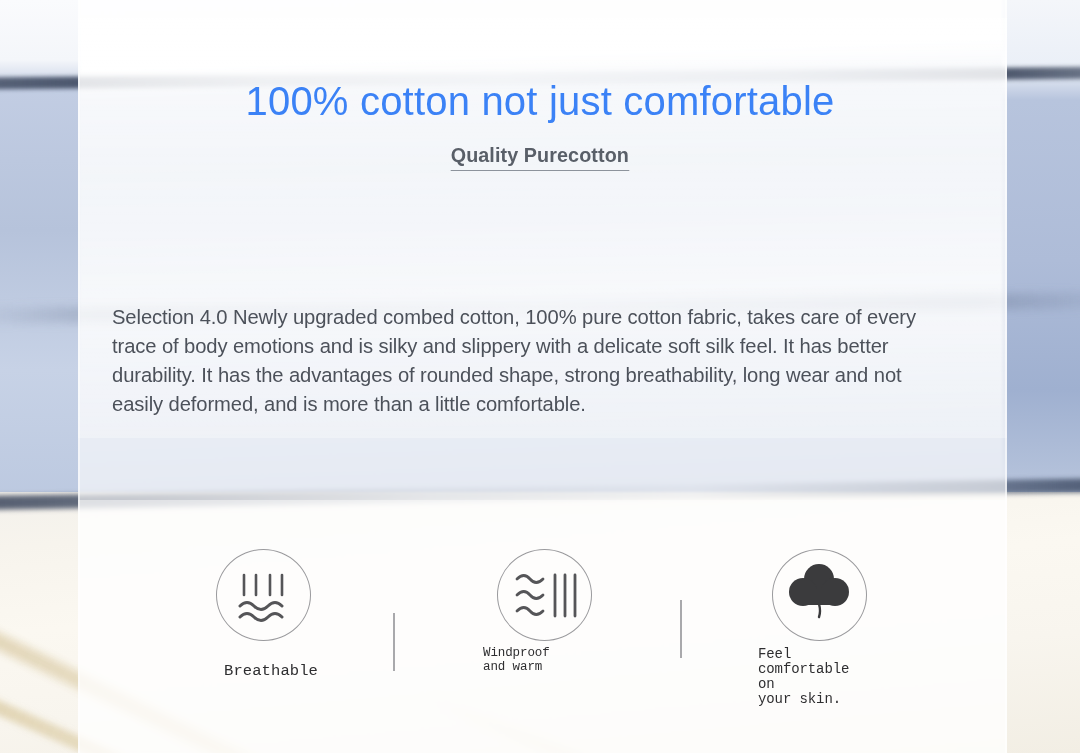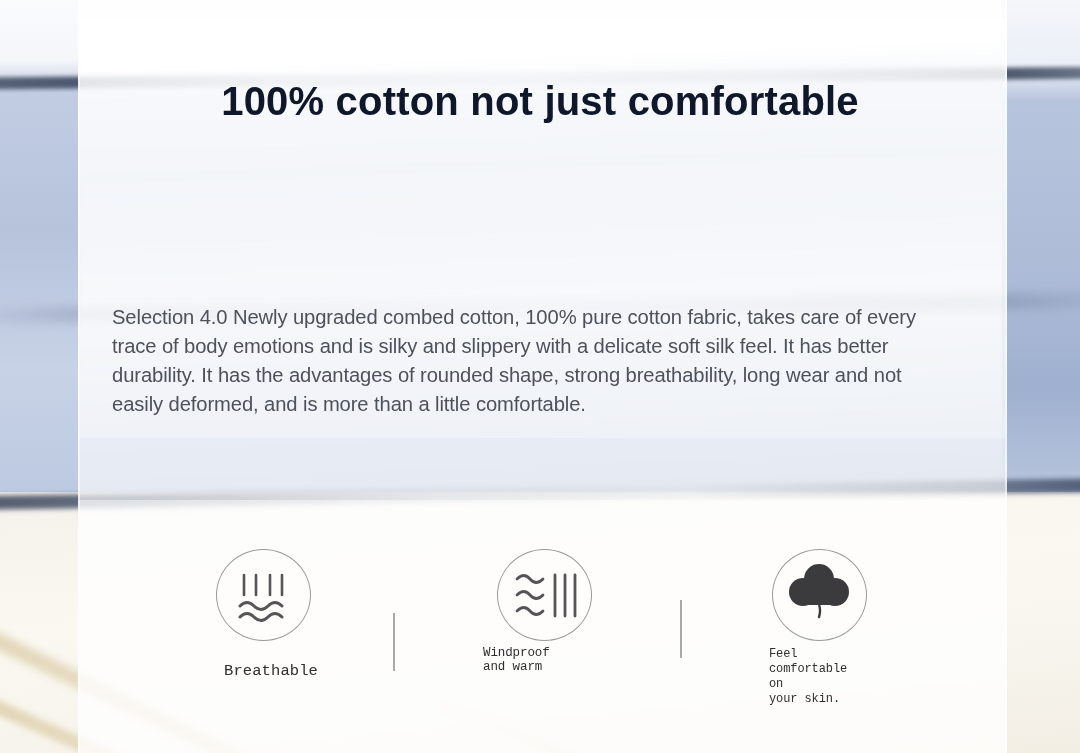--- a/index.html
+++ b/index.html
@@ -95,22 +95,22 @@
     position:absolute;left:78px;top:500px;width:929px;height:253px;
     background:rgba(255,255,255,.45);
   }
 
   
   .content{position:absolute;inset:0;}
 
   .title{
     position:absolute;left:0;right:0;top:50px;
     text-align:center;
-    font-size:40px;line-height:1.2;font-weight:700;
-    color:#0f172a;letter-spacing:.2px;
+    font-size:40px;line-height:1.2;font-weight:400;
+    color:#3b82f6;letter-spacing:.2px;
   }
   .subtitle{
     position:absolute;left:0;right:0;top:143px;
     text-align:center;
   }
   .subtitle span{
     display:inline-block;
     font-size:21px;font-weight:700;color:#595f68;
     letter-spacing:.1px;
     border-bottom:1.6px solid #8d939c;
@@ -137,21 +137,21 @@
     position:absolute;width:1.6px;background:#a9a9ac;
   }
   .flabel{
     position:absolute;color:#2e2e30;white-space:pre-line;font-family:Liberation Mono, monospace;
   }
   .f1 .circle{left:216px;top:549px;}
   .f1 .flabel{left:224px;top:662px;font-size:15.5px;letter-spacing:.1px;}
   .f2 .circle{left:497px;top:549px;}
   .f2 .flabel{left:483px;top:646px;font-size:12.5px;letter-spacing:-.1px;}
   .f3 .circle{left:772px;top:549px;}
-  .f3 .flabel{left:758px;top:647px;font-size:12px;line-height:15px;letter-spacing:-.1px;margin-left:11px;}
+  .f3 .flabel{left:758px;top:647px;font-size:14px;line-height:15px;letter-spacing:-.1px;}
   .d1{left:393px;top:613px;height:58px;}
   .d2{left:680px;top:600px;height:58px;}
 
   svg{display:block;}
 </style>
 </head>
 <body>
 
 <div class="stage">
 
@@ -171,20 +171,23 @@
   <div class="overlay"></div>
   <div class="text-veil"></div>
   <div class="bottom-veil"></div>
   <div class="overlay-edge-l"></div>
   <div class="overlay-edge-r"></div>
 
   <div class="content">
 
     <h1 class="title">100% cotton not just comfortable</h1>
 
+    <div class="subtitle">
+      <span>Quality Purecotton</span>
+    </div>
 
     <p class="body-copy">Selection 4.0 Newly upgraded combed cotton, 100% pure cotton fabric, takes care of every trace of body emotions and is silky and slippery with a delicate soft silk feel. It has better durability. It has the advantages of rounded shape, strong breathability, long wear and not easily deformed, and is more than a little comfortable.</p>
 
     <div class="features">
 
       <div class="feature f1">
         <div class="circle"></div>
         <svg style="position:absolute;left:216px;top:549px;" width="95" height="92" viewBox="0 0 95 92">
           <g stroke="#555558" stroke-width="2.6" stroke-linecap="round" fill="none">
             <line x1="28" y1="26" x2="28" y2="46"></line>

